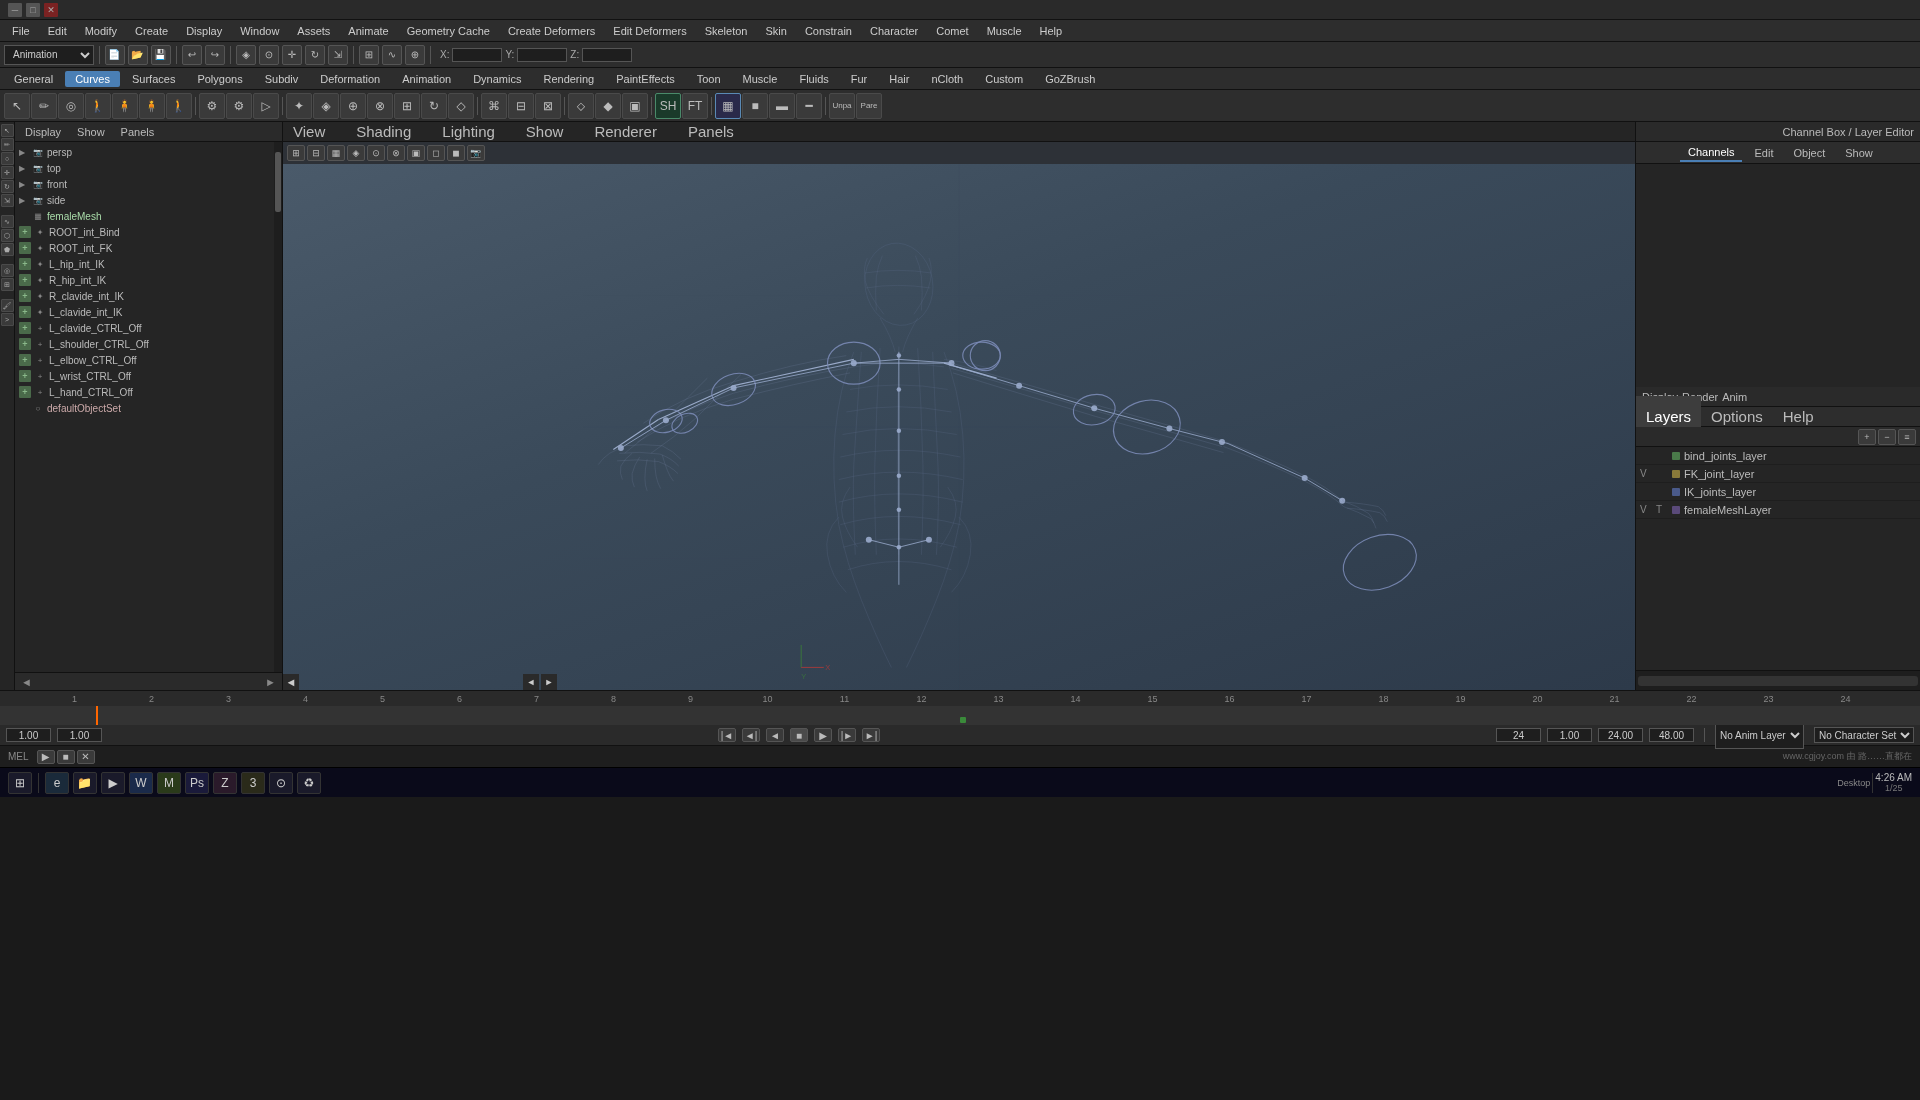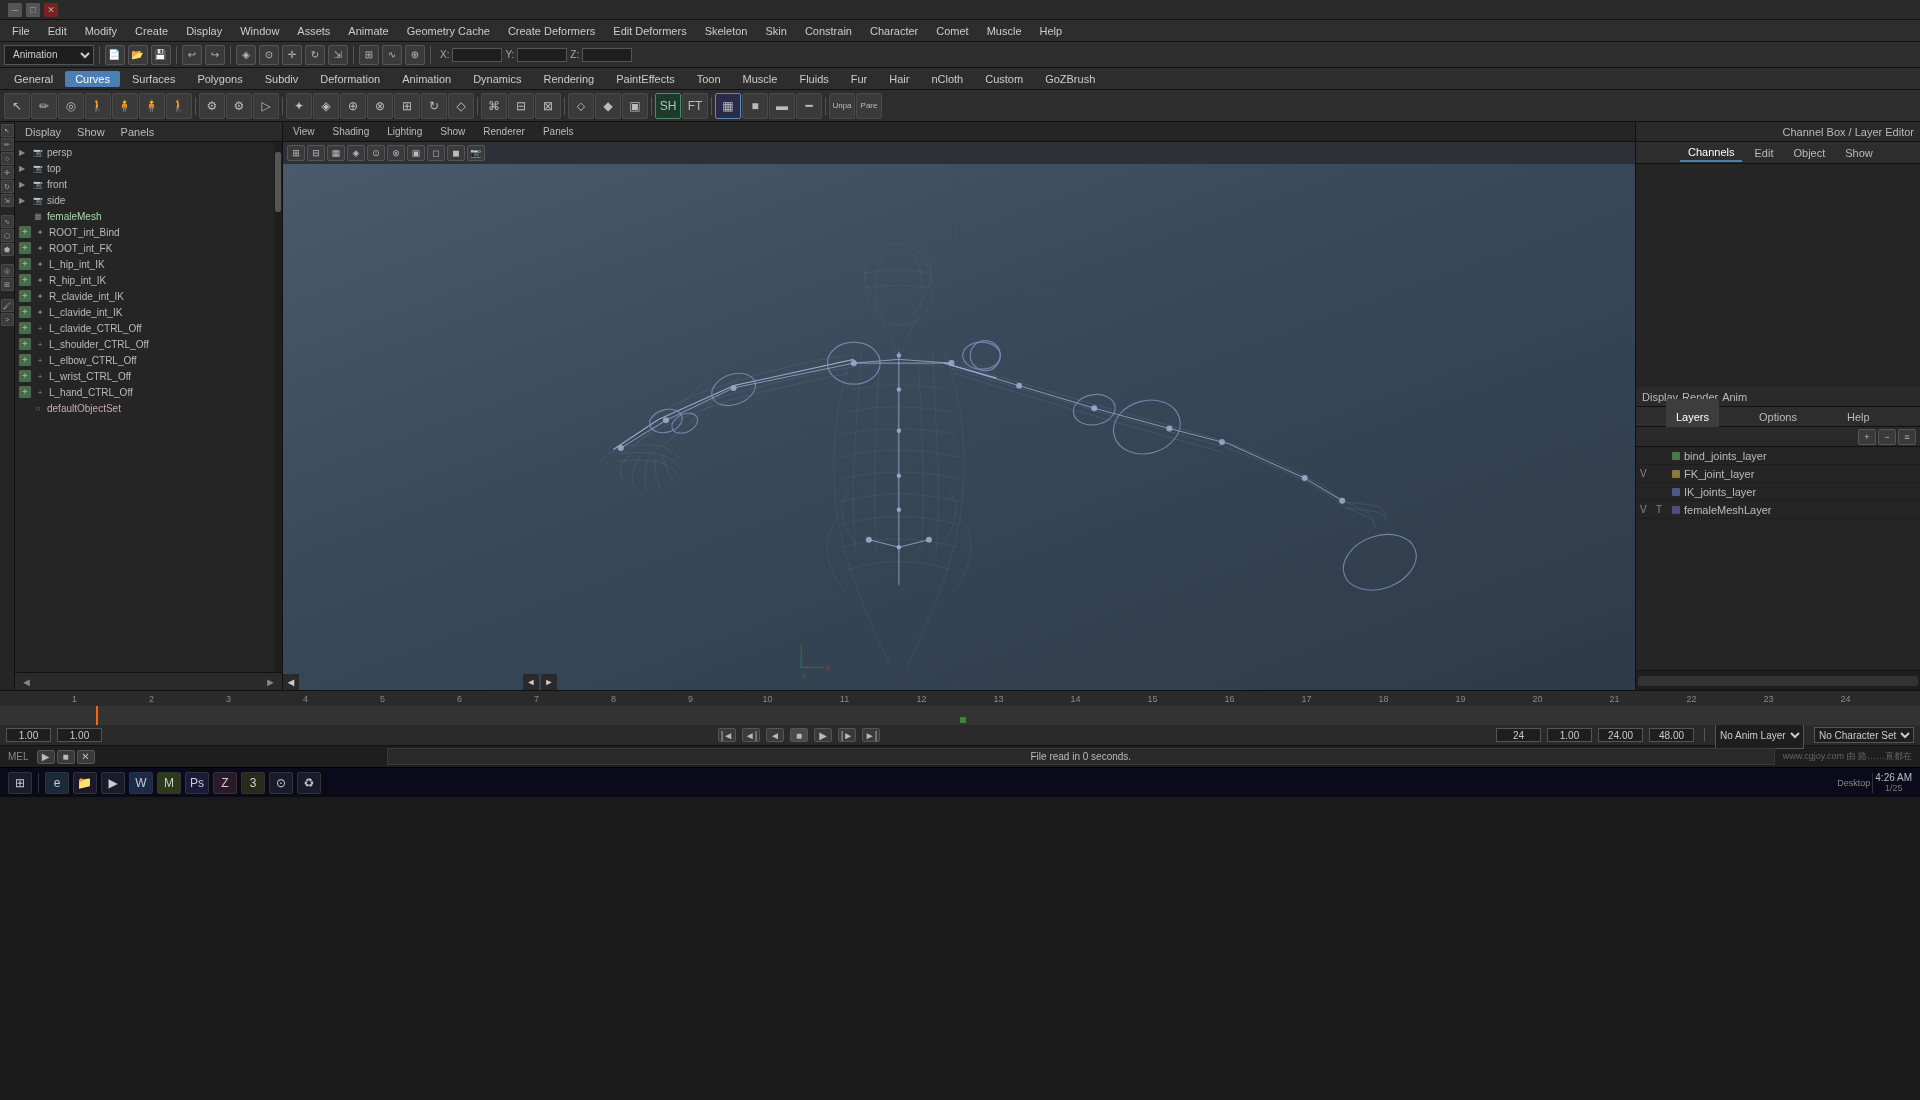--- a/index.html
+++ b/index.html
@@ -190,23 +190,23 @@
       background: #3d4a5a;
       position: relative;
       overflow: hidden;
     }
     #viewport-header {
       height: 20px;
       background: #252525;
       display: flex;
       align-items: center;
       padding: 0 6px;
-      gap: 10px;
+      gap: 23px;
       border-bottom: 1px solid #111;
-      font-size: 10px;
+      font-size: 15px;
       position: absolute;
       top: 0; left: 0; right: 0; z-index: 10;
     }
     .vp-tab { cursor: pointer; color: #bbb; padding: 2px 4px; }
     #viewport-toolbar {
       height: 22px;
       background: #252525aa;
       display: flex;
       align-items: center;
       padding: 0 4px;
@@ -293,24 +293,23 @@
     #layer-tabs {
       height: 20px;
       background: #2d2d2d;
       display: flex;
       align-items: center;
       gap: 0;
       border-bottom: 1px solid #111;
     }
     .layer-tab {
       padding: 12px 10px;
-      font-size: 11px;
+      font-size: 15px;
       cursor: pointer;
       color: #bbb;
-      margin-left: 30px;
     }
     .layer-tab.active { background: #3d3d3d; color: #fff; }
     #layer-toolbar {
       height: 20px;
       background: #2a2a2a;
       display: flex;
       align-items: center;
       justify-content: flex-end;
       padding: 0 4px;
       gap: 2px;
@@ -1069,21 +1068,20 @@
 
 <div id="statusbar">
   <span id="mel-label">MEL</span>
   <div style="display:flex;flex-direction:column;gap:1px;flex:0.25;">
     <div style="display:flex;gap:2px;">
       <div class="transport-btn">▶</div>
       <div class="transport-btn">■</div>
       <div class="transport-btn">✕</div>
     </div>
   </div>
-  <div id="status-msg">File read in 0 seconds.</div>
   <div style="margin-left:auto;display:flex;align-items:center;gap:6px;">
     <span style="font-size:9px;color:#666;">www.cgjoy.com 由 路……直都在</span>
   </div>
 </div>
 
 <div id="taskbar">
   <div class="taskbar-btn">⊞</div>
   <div class="taskbar-sep"></div>
   <div class="taskbar-btn" style="background:#1a2a3a;">e</div>
   <div class="taskbar-btn">📁</div>

